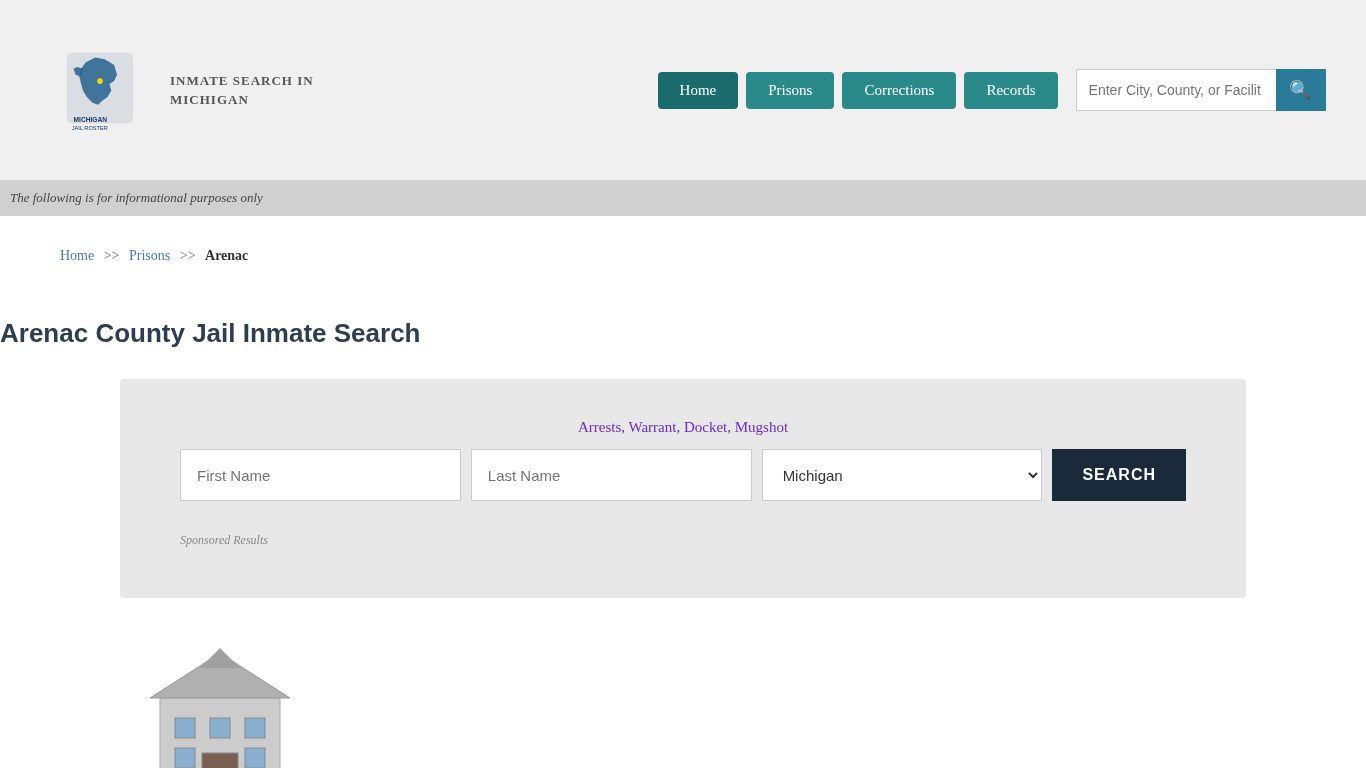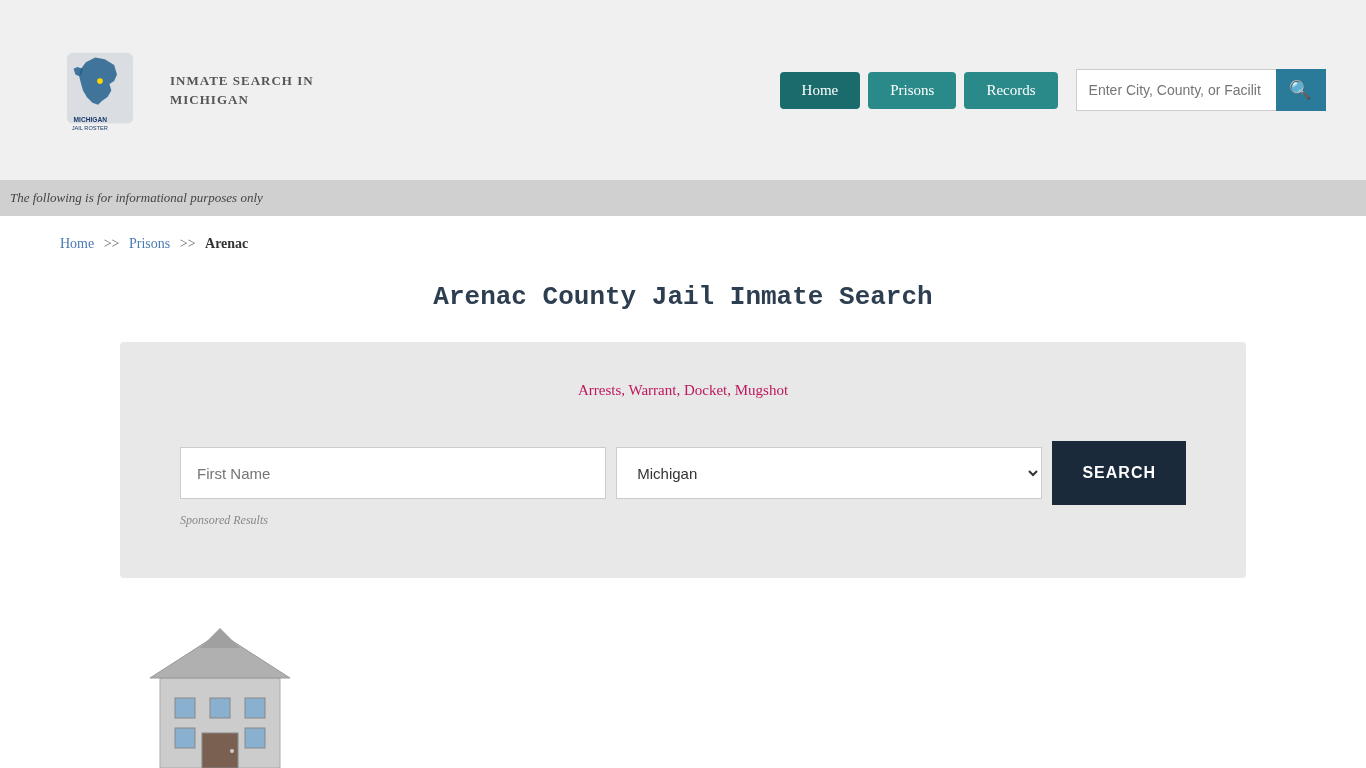--- a/index.html
+++ b/index.html
@@ -75,67 +75,67 @@
       background: #d0d0d0;
       text-align: left;
       padding: 10px;
       font-size: 13px;
       color: #444;
       font-style: italic;
     }
 
     
     .breadcrumb {
-      padding: 20px 60px;
+      padding: 32px 60px;
       font-size: 14px;
       color: #333;
     }
     .breadcrumb a {
       color: #4a7ab5;
       text-decoration: none;
     }
     .breadcrumb .separator {
       margin: 0 6px;
       color: #666;
     }
     .breadcrumb .current {
       font-weight: bold;
       color: #333;
     }
 
     
     .page-title {
-      text-align: center;
+      text-align: left;
       font-size: 26px;
       font-weight: bold;
       color: #2c3e50;
-      margin: 10px 0 30px;
-      font-family: Liberation Mono, monospace;
+      margin: 22px 0 30px;
+      font-family: Liberation Sans, sans-serif;
     }
 
     
     .search-container {
       background: #e8e8e8;
       margin: 0 120px;
       padding: 40px 60px 50px;
       border-radius: 4px;
     }
     .search-container h2 {
       text-align: center;
       font-size: 28px;
       font-family: Georgia, serif;
       color: #2c3e50;
       margin-bottom: 8px;
       font-weight: normal;
     }
     .search-subtitle {
       text-align: center;
       font-size: 15px;
-      color: #be185d;
-      margin-bottom: 42px;
+      color: #6d28d9;
+      margin-bottom: 13px;
     }
     .search-form {
       display: flex;
       gap: 10px;
       align-items: center;
       border-radius: 26px;
     }
     .form-input {
       flex: 1;
       padding: 14px 16px;
@@ -155,28 +155,28 @@
       outline: none;
       height: 52px;
       color: #333;
       cursor: pointer;
     }
     .form-search-btn {
       background: #1a2a3a;
       color: #fff;
       border: none;
       padding: 0 30px;
-      height: 64px;
+      height: 52px;
       font-size: 16px;
       font-weight: bold;
       letter-spacing: 1px;
       cursor: pointer;
     }
     .sponsored-label {
-      margin-top: 8px;
+      margin-top: 32px;
       font-size: 12px;
       color: #888;
       font-style: italic;
     }
 
     
     .bottom-section {
       display: flex;
       padding: 40px 120px;
       gap: 50px;
@@ -220,20 +220,21 @@
   </div>
 
   <div>
     <div class="site-title" style="white-space:pre-line;">INMATE SEARCH IN
 MICHIGAN</div>
   </div>
 
   <div class="nav-area">
     <button class="nav-btn active">Home</button>
     <button class="nav-btn">Prisons</button>
+    <button class="nav-btn">Corrections</button>
     <button class="nav-btn">Records</button>
     <div class="search-bar">
       <input class="search-input" type="text" placeholder="Enter City, County, or Facilit" style="">
       <button class="search-btn">🔍</button>
     </div>
   </div>
 </div>
 
 <div class="info-banner">
   <span>The following is for informational purposes only</span>
@@ -246,20 +247,21 @@
   <span class="separator">&gt;&gt;</span>
   <span class="current">Arenac</span>
 </div>
 
 <h1 class="page-title">Arenac County Jail Inmate Search</h1>
 
 <div class="search-container">
   <p class="search-subtitle">Arrests, Warrant, Docket, Mugshot</p>
   <div class="search-form">
     <input class="form-input" type="text" placeholder="First Name" style="">
+    <input class="form-input" type="text" placeholder="Last Name" style="">
     <select class="form-select" id="state-select"><option value="Michigan">Michigan</option><option value="Alabama">Alabama</option><option value="Alaska">Alaska</option><option value="Arizona">Arizona</option><option value="Arkansas">Arkansas</option><option value="California">California</option><option value="Colorado">Colorado</option><option value="Connecticut">Connecticut</option><option value="Delaware">Delaware</option><option value="Florida">Florida</option><option value="Georgia">Georgia</option><option value="Hawaii">Hawaii</option><option value="Idaho">Idaho</option><option value="Illinois">Illinois</option><option value="Indiana">Indiana</option><option value="Iowa">Iowa</option><option value="Kansas">Kansas</option><option value="Kentucky">Kentucky</option><option value="Louisiana">Louisiana</option><option value="Maine">Maine</option><option value="Maryland">Maryland</option><option value="Massachusetts">Massachusetts</option><option value="Minnesota">Minnesota</option><option value="Mississippi">Mississippi</option><option value="Missouri">Missouri</option><option value="Montana">Montana</option><option value="Nebraska">Nebraska</option><option value="Nevada">Nevada</option><option value="New Hampshire">New Hampshire</option><option value="New Jersey">New Jersey</option><option value="New Mexico">New Mexico</option><option value="New York">New York</option><option value="North Carolina">North Carolina</option><option value="North Dakota">North Dakota</option><option value="Ohio">Ohio</option><option value="Oklahoma">Oklahoma</option><option value="Oregon">Oregon</option><option value="Pennsylvania">Pennsylvania</option><option value="Rhode Island">Rhode Island</option><option value="South Carolina">South Carolina</option><option value="South Dakota">South Dakota</option><option value="Tennessee">Tennessee</option><option value="Texas">Texas</option><option value="Utah">Utah</option><option value="Vermont">Vermont</option><option value="Virginia">Virginia</option><option value="Washington">Washington</option><option value="West Virginia">West Virginia</option><option value="Wisconsin">Wisconsin</option><option value="Wyoming">Wyoming</option></select>
     <button class="form-search-btn">SEARCH</button>
   </div>
   <p class="sponsored-label">Sponsored Results</p>
 </div>
 
 <div class="bottom-section">
   <div class="building-icon">
 
     <svg width="180" height="160" viewBox="0 0 180 160" xmlns="http://www.w3.org/2000/svg">

